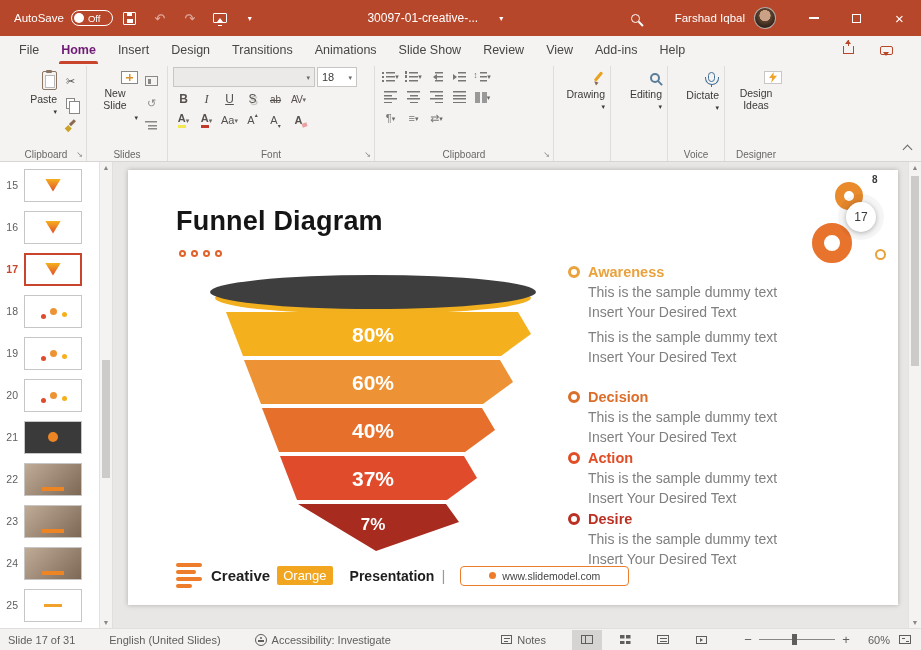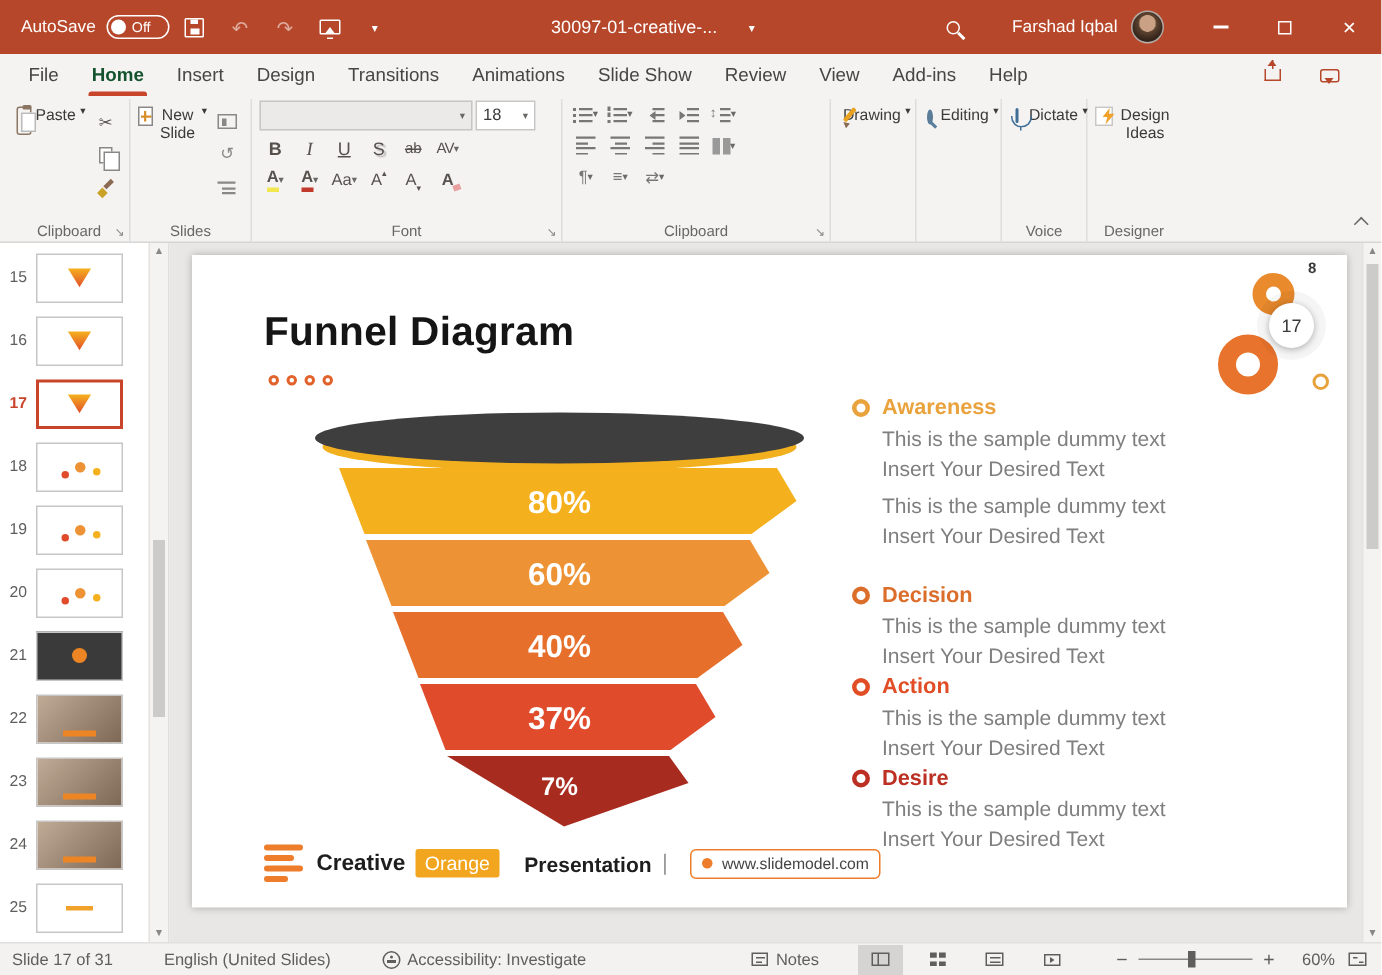--- a/index.html
+++ b/index.html
@@ -31,37 +31,37 @@
 .tb-user{font-size:11.5px;margin:0 9px 0 26px;white-space:nowrap}
 .avatar{width:22px;height:22px;border-radius:50%;background:radial-gradient(circle at 50% 38%,#caa184 34%,#5d4330 36%,#33241a 70%);border:1px solid rgba(255,255,255,.6);margin-right:16px}
 .winbtn{width:43px;height:36px;display:flex;align-items:center;justify-content:center;color:#fff;margin:0}
 .ic-min{width:10px;height:1.5px;background:#fff}
 .ic-max{width:9px;height:9px;border:1.5px solid #fff}
 .ic-close{font-size:15px;line-height:1}
 
 
 .menubar{position:absolute;left:0;top:36px;right:0;height:28px;background:#f4f3f2;display:flex;align-items:stretch;padding-left:8px}
 .mtab{display:flex;align-items:center;padding:0 11px;font-size:12.5px;color:#484644;position:relative}
-.mtab.active{font-weight:bold;color:#14532d}
+.mtab.active{font-weight:bold;color:#701a75}
 .mtab.active::after{content:"";position:absolute;left:9px;right:9px;bottom:0;height:3px;background:#c8442a;border-radius:2px 2px 0 0}
 .mb-right{margin-left:auto;display:flex;align-items:center;gap:26px;padding-right:28px}
 .ic-share{position:relative;width:11px;height:8px;border:1.5px solid #b7472a;border-top:none;display:inline-block}
 .ic-share::before{content:"";position:absolute;left:3.5px;top:-6px;width:1.5px;height:6px;background:#b7472a}
 .ic-share::after{content:"";position:absolute;left:1px;top:-9px;border:3px solid transparent;border-bottom:4px solid #b7472a}
 .ic-comment{position:relative;width:13px;height:9px;border:1.5px solid #b7472a;border-radius:2px;display:inline-block}
 .ic-comment::after{content:"";position:absolute;left:2px;bottom:-5px;border:3px solid transparent;border-top:4px solid #b7472a}
 
 
 .ribbon{position:absolute;left:0;top:64px;right:0;height:98px;background:#f4f3f2;border-bottom:1px solid #d8d6d4;display:flex;padding:2px 6px 0 6px}
 .rgroup{position:relative;border-right:1px solid #ddd;padding:1px 5px 14px 5px;display:flex;gap:3px}
 .rlabel{position:absolute;bottom:1px;left:0;right:0;text-align:center;font-size:10px;color:#696764}
 .launcher{position:absolute;bottom:2px;right:3px;font-size:8px;color:#8a8886;line-height:1}
 .rspacer{flex:1;border-right:none}
 .ic-collapse{position:absolute;right:10px;bottom:8px;width:7px;height:7px;border-left:1.5px solid #666;border-top:1.5px solid #666;transform:rotate(45deg)}
-.bigbtn{display:flex;flex-direction:row;align-items:flex-start;width:46px;padding-top:4px;gap:3px}
+.bigbtn{display:flex;flex-direction:column;align-items:flex-end;width:46px;padding-top:4px;gap:3px}
 .bb-label{font-size:10.5px;color:#3b3a39;line-height:1.15;text-align:center}
 .dd{font-size:7px;color:#3b3a39;line-height:1}
 .dd2{font-size:7px;color:#6b6966;line-height:1;align-self:center}
 .smallcol{display:flex;flex-direction:column;gap:4px;padding-top:5px}
 .sbtn{width:21px;height:18px;display:flex;align-items:center;justify-content:center;font-size:11px;color:#56514d}
 
 .ic-clipboard{position:relative;width:15px;height:19px;border:1.5px solid #8a7663;border-radius:2px}
 .ic-clipboard::before{content:"";position:absolute;top:-2.5px;left:3px;width:6px;height:3px;background:#8a7663;border-radius:1px}
 .ic-clipboard::after{content:"";position:absolute;left:2px;top:3px;width:7.5px;height:10.5px;background:#fff;border:1px solid #bbb}
 .ic-copy{position:relative;width:9px;height:11px;border:1px solid #8a8886;background:#fff}
@@ -166,21 +166,21 @@
 .decor8{position:absolute;left:744px;top:4px;font-size:10px;font-weight:bold;color:#3a3a3a}
 
 .slide-footer{position:absolute;left:48px;top:393px;display:flex;align-items:center;gap:7px}
 .logo-bars{display:flex;flex-direction:column;gap:3px;margin-right:2px}
 .logo-bars i{display:block;height:4px;border-radius:2px;background:#ed7d2b}
 .logo-bars i:nth-child(1){width:26px}.logo-bars i:nth-child(2){width:20px}.logo-bars i:nth-child(3){width:26px}.logo-bars i:nth-child(4){width:16px}
 .brand-black{font-size:15px;font-weight:800;color:#1e1e1e}
 .brand-orange{font-size:13px;font-weight:400;color:#fff;background:#f2a61f;padding:2px 6px;border-radius:2px}
 .brand-suffix{font-size:14px;font-weight:bold;color:#1e1e1e;margin-left:10px}
 .brand-div{color:#9a9a9a;font-size:15px}
-.web-pill{display:flex;align-items:center;gap:6px;border:1.5px solid #ed7d2b;border-radius:4px;padding:3px 7px;margin-left:8px}
+.web-pill{display:flex;align-items:center;gap:6px;border:1.5px solid #ed7d2b;border-radius:4px;padding:3px 28px;margin-left:8px}
 .web-dot{width:7px;height:7px;border-radius:50%;background:#ed7d2b}
 .web-text{font-size:10.5px;color:#444}
 
 
 .sb{position:absolute;left:0;bottom:0;right:0;height:22px;background:#f3f2f1;border-top:1px solid #e1dfdd;display:flex;align-items:center;font-size:11px;color:#605e5c;padding:0 8px}
 .sb-item{margin-right:34px;white-space:nowrap}
 .acc{display:flex;align-items:center;gap:5px;white-space:nowrap}
 .acc-icon{position:relative;width:12px;height:12px;border:1px solid #605e5c;border-radius:50%;display:inline-block}
 .acc-icon::before{content:"";position:absolute;top:2px;left:4px;width:2.5px;height:2.5px;border-radius:50%;background:#605e5c}
 .acc-icon::after{content:"";position:absolute;top:5.5px;left:2.5px;width:5.5px;height:1.5px;background:#605e5c}

